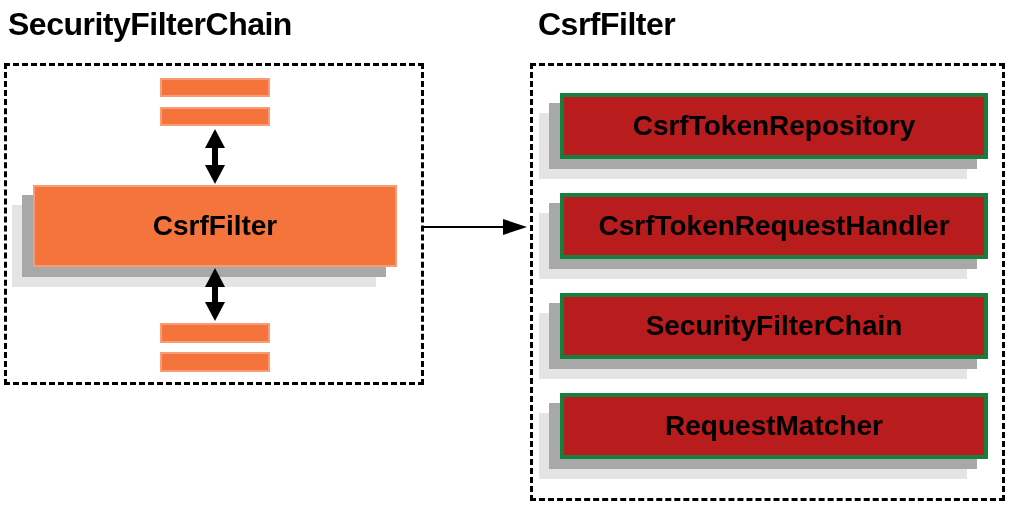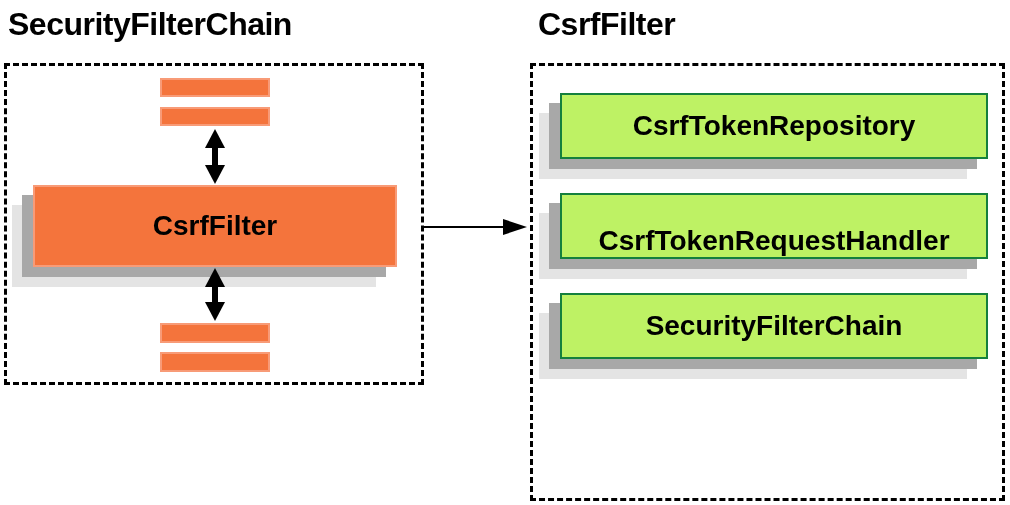--- a/index.html
+++ b/index.html
@@ -53,25 +53,25 @@
     color: #000000;
     box-shadow: -11px 10px 0 #A8A8A8, -21px 20px 0 #E4E4E4;
   }
   .orange-node {
     left: 26px; top: 119px; width: 364px; height: 82px;
     background: #F4743C;
     border: 2px solid #F89B77;
   }
   .blue-node {
     left: 27px; width: 428px; height: 66px;
-    background: #bef264;
-    border: 2px solid #15803d;
+    background: #b91c1c;
+    border: 4px solid #15803d;
   }
   .blue-node-1 { top: 27px;  }
-  .blue-node-2 { top: 127px; align-items: flex-end; }
+  .blue-node-2 { top: 127px; }
   .blue-node-3 { top: 227px; }
   .blue-node-4 { top: 327px; }
 
   .arrows-overlay {
     position: absolute;
     left: 0; top: 0;
     width: 1010px; height: 505px;
     pointer-events: none;
   }
 </style>
@@ -99,20 +99,23 @@
   <div class="dashed-box right-dashed">
     <div class="node blue-node blue-node-1">
       <span>CsrfTokenRepository</span>
     </div>
     <div class="node blue-node blue-node-2">
       <span>CsrfTokenRequestHandler</span>
     </div>
     <div class="node blue-node blue-node-3">
       <span>SecurityFilterChain</span>
     </div>
+    <div class="node blue-node blue-node-4">
+      <span>RequestMatcher</span>
+    </div>
   </div>
 
   <svg class="arrows-overlay" width="1010" height="505" viewBox="0 0 1010 505" xmlns="http://www.w3.org/2000/svg">
 
     <g fill="#000000" stroke="#000000">
       <line x1="215" y1="145" x2="215" y2="167" stroke-width="6"></line>
       <polygon points="215,129 205,148 225,148" stroke="none"></polygon>
       <polygon points="215,184 205,165 225,165" stroke="none"></polygon>
     </g>
 

